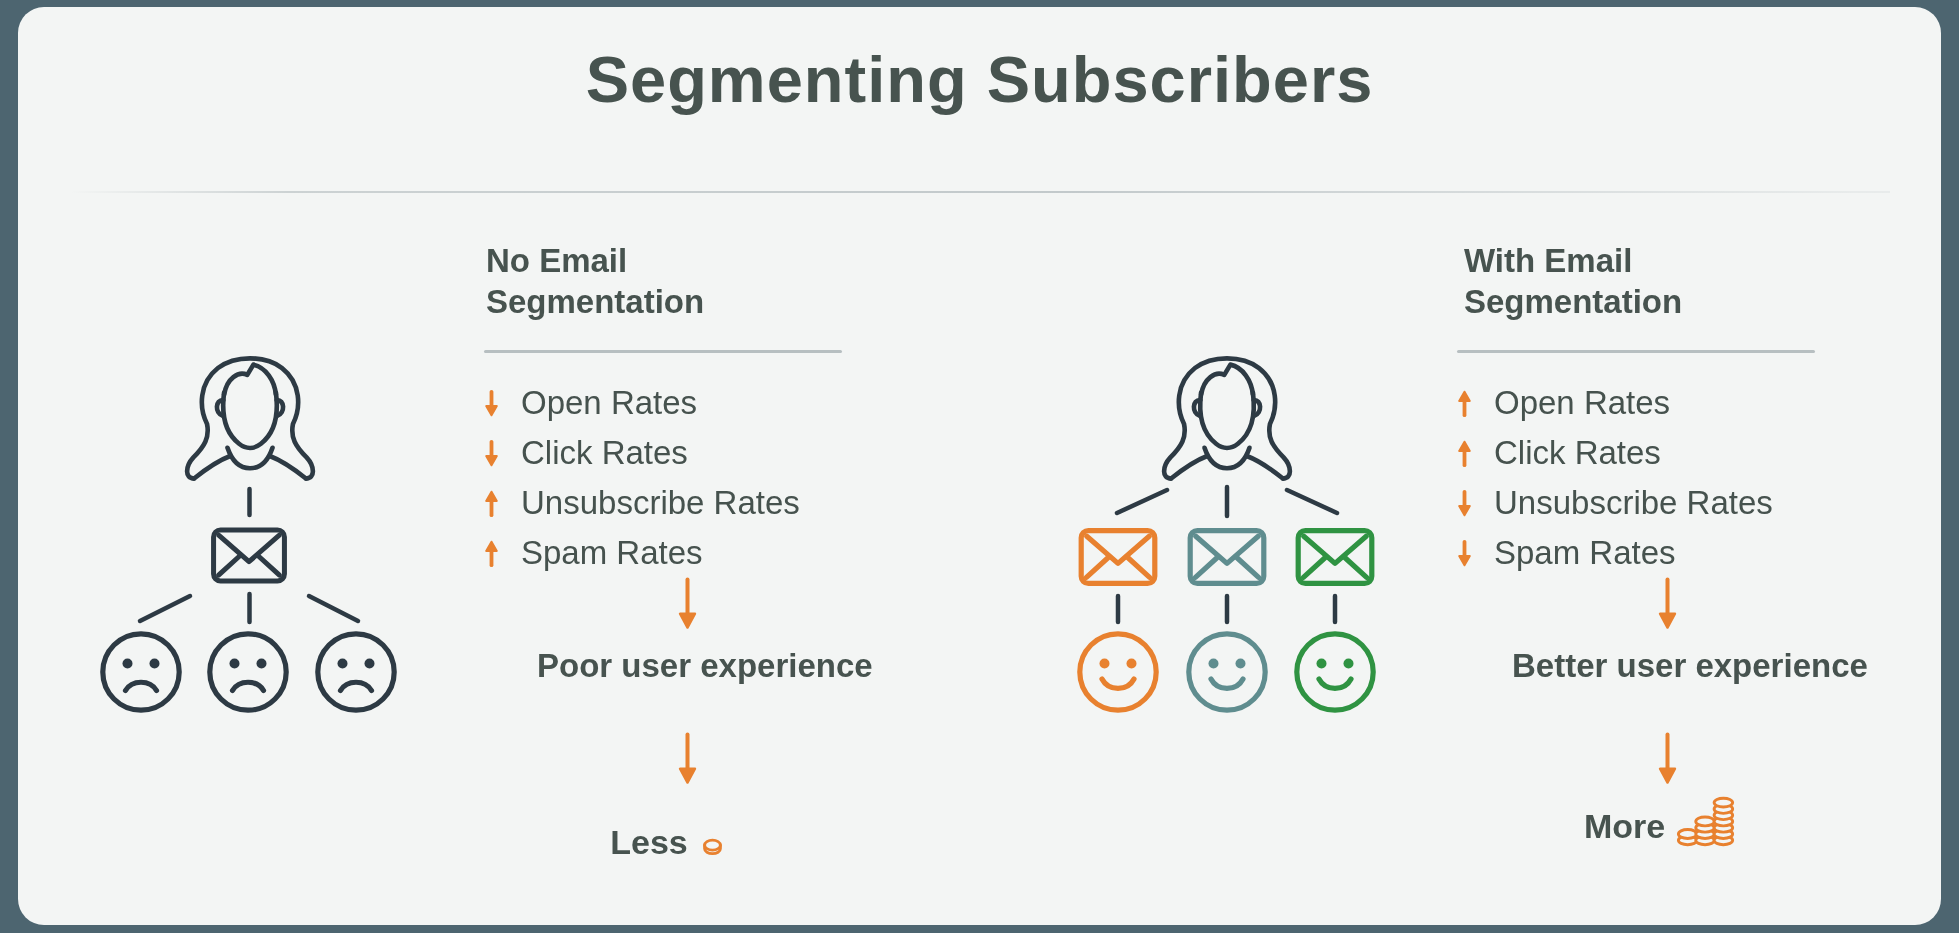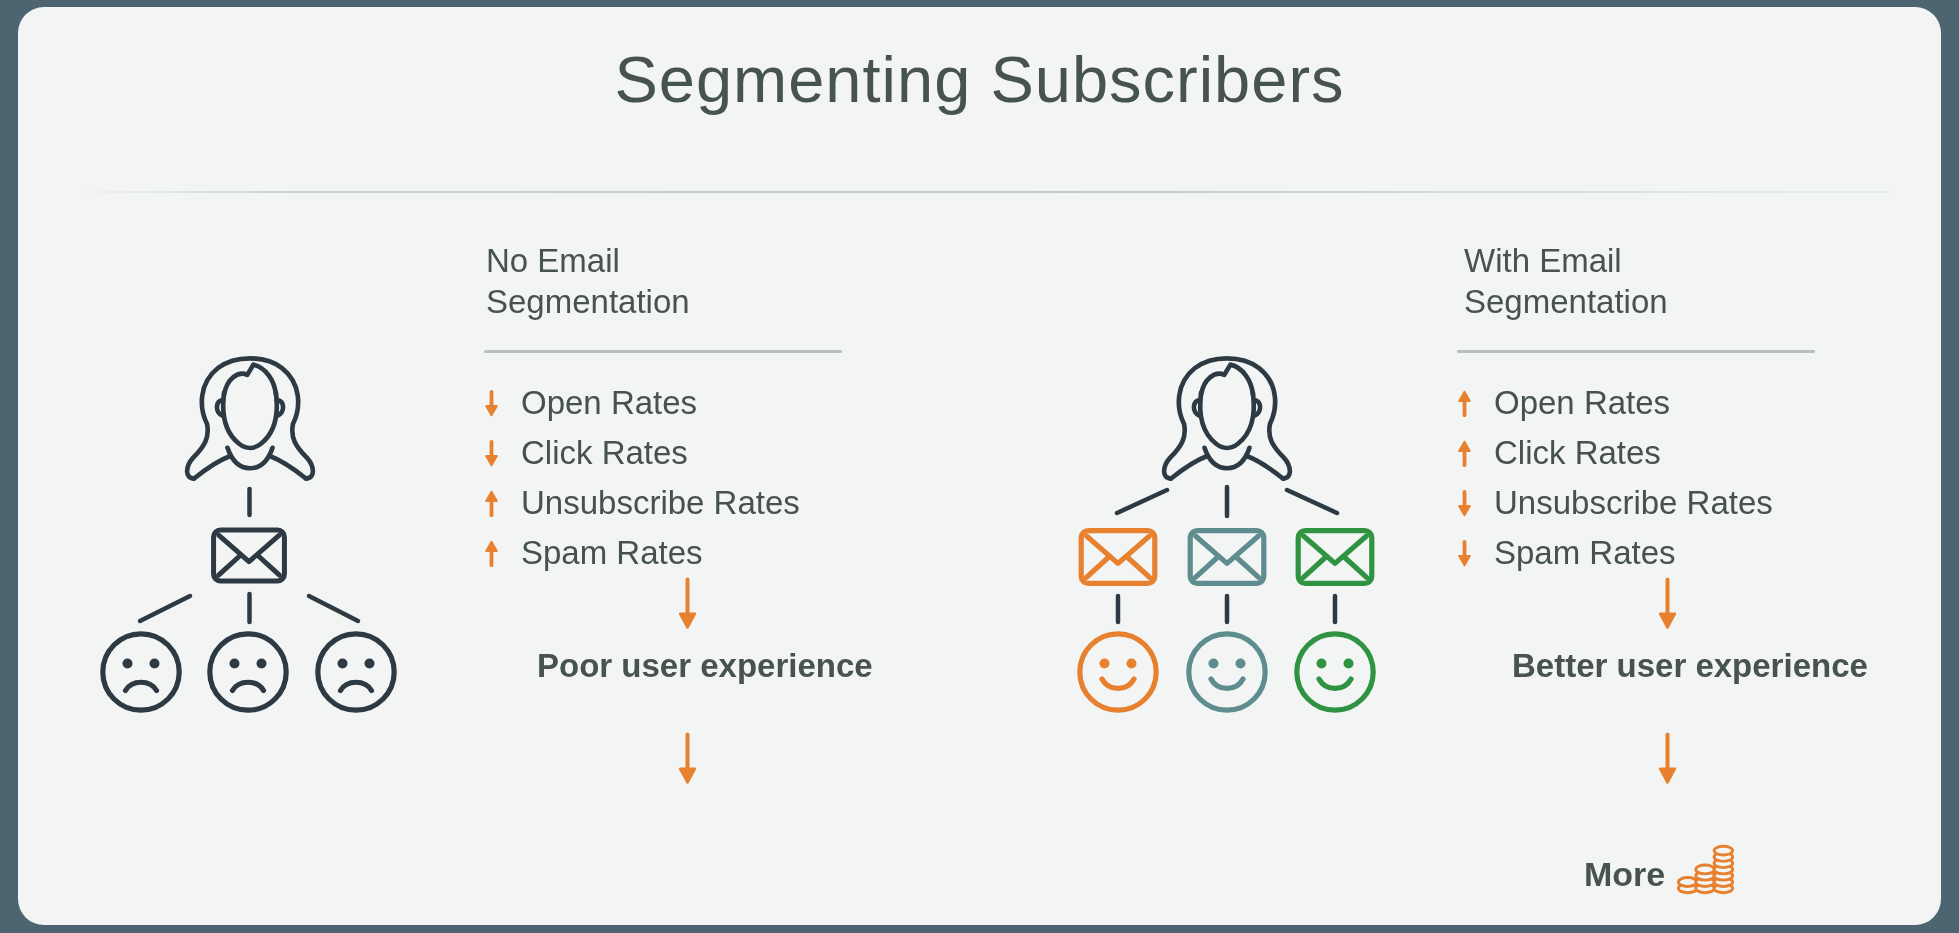--- a/index.html
+++ b/index.html
@@ -7,30 +7,30 @@
     position:relative; width:1959px; height:933px;
     background:#4d6570; overflow:hidden;
     font-family:"Liberation Sans", sans-serif;
   }
   .card{
     position:absolute; left:18px; top:7px; width:1923px; height:918px;
     background:#f3f5f4; border-radius:26px;
   }
   .page-title{
     position:absolute; top:40px; left:0; width:100%; margin:0;
-    text-align:center; font-size:65px; line-height:80px; font-weight:400;
+    text-align:center; font-size:65px; line-height:80px; font-weight:700;
     color:#47534f; letter-spacing:1px;
   }
   .title-divider{
     position:absolute; top:191px; left:70px; width:1820px; height:2px;
     background:linear-gradient(to right, rgba(199,206,208,0), #ccd2d3 12%, #c2c9cb 55%, rgba(199,206,208,0.25) 98%);
   }
   .heading{
     position:absolute; top:240px; margin:0;
-    font-size:33px; line-height:41px; font-weight:400; color:#47534f;
+    font-size:33px; line-height:41px; font-weight:700; color:#47534f;
   }
   .heading-left{left:486px;} .heading-right{left:1464px;}
   .panel-divider{
     position:absolute; top:350px; width:358px; height:3px;
     background:#b7bfc1; border-radius:2px;
   }
   .panel-divider-left{left:484px;} .panel-divider-right{left:1457px;}
   .metrics{position:absolute; top:378px; list-style:none; margin:0; padding:0;}
   .metrics-left{left:484px;} .metrics-right{left:1457px;}
   .metric-row{height:50px; display:flex; align-items:center; gap:22px;}
@@ -42,21 +42,21 @@
   .fa-r1{left:1657px; top:577px;} .fa-r2{left:1657px; top:732px;}
   .outcome{
     position:absolute; top:629px; margin:13px;
     font-size:33px; line-height:48px; font-weight:700; color:#47534f; white-space:nowrap;
   }
   .outcome-left{left:524px;} .outcome-right{left:1499px;}
   .money{
     position:absolute; display:flex; align-items:flex-end; justify-content:center;
   }
   .money-left{left:517px; top:812px; width:300px; height:52px; gap:13px;}
-  .money-right{left:1495px; top:834px; width:330px; height:62px; gap:11px;}
+  .money-right{left:1495px; top:786px; width:330px; height:62px; gap:11px;}
   .money-label{font-size:34px; font-weight:700; color:#47534f; line-height:44px; margin-bottom:0;}
   .coin-icon{width:23px; height:19px; margin-bottom:7px;}
   .coin-stack-icon{width:60px; height:56px;}
   .diagram{position:absolute; top:340px;}
   .diagram-left{left:90px; width:330px; height:380px;}
   .diagram-right{left:1060px; width:360px; height:380px;}
   .diagram svg{position:absolute;}
   .lines-overlay{left:0; top:0;}
   .lines-overlay line{stroke:currentColor; stroke-width:4.5; stroke-linecap:round;}
   .icon-line{fill:none; stroke:currentColor; stroke-linecap:round; stroke-linejoin:round;}
@@ -211,20 +211,27 @@
   <svg class="flow-arrow fa-l1" viewBox="0 0 21 54" style="color: rgb(232, 129, 47);">
       <use href="#flow-arrow-shape"></use>
     </svg>
   <p class="outcome outcome-left">
     <span>Poor user experience</span><br>
   </p>
   <svg class="flow-arrow fa-l2" viewBox="0 0 21 54" style="color: rgb(232, 129, 47);">
       <use href="#flow-arrow-shape"></use>
     </svg>
 
+  <div class="money money-left">
+    <span class="money-label">Less</span>
+    <svg class="coin-icon" viewBox="0 0 24 20" style="color: rgb(232, 129, 47);">
+      <ellipse cx="12" cy="7.5" rx="8.3" ry="5.2" fill="#f3f5f4" stroke="currentColor" stroke-width="3"></ellipse>
+      <path d="M3.7 7.5 L3.7 11.3 A 8.3 5.2 0 0 0 20.3 11.3 L20.3 7.5" fill="none" stroke="currentColor" stroke-width="3" stroke-linecap="round"></path>
+    </svg>
+  </div>
 
   <h2 class="heading heading-right">
     <span>With Email</span><br>
     <span>Segmentation</span>
   </h2>
   <div class="panel-divider panel-divider-right"></div>
 
   <ul class="metrics metrics-right">
     <li class="metric-row">
       <svg class="metric-arrow up" viewBox="0 0 15 29" style="color: rgb(232, 129, 47);">

